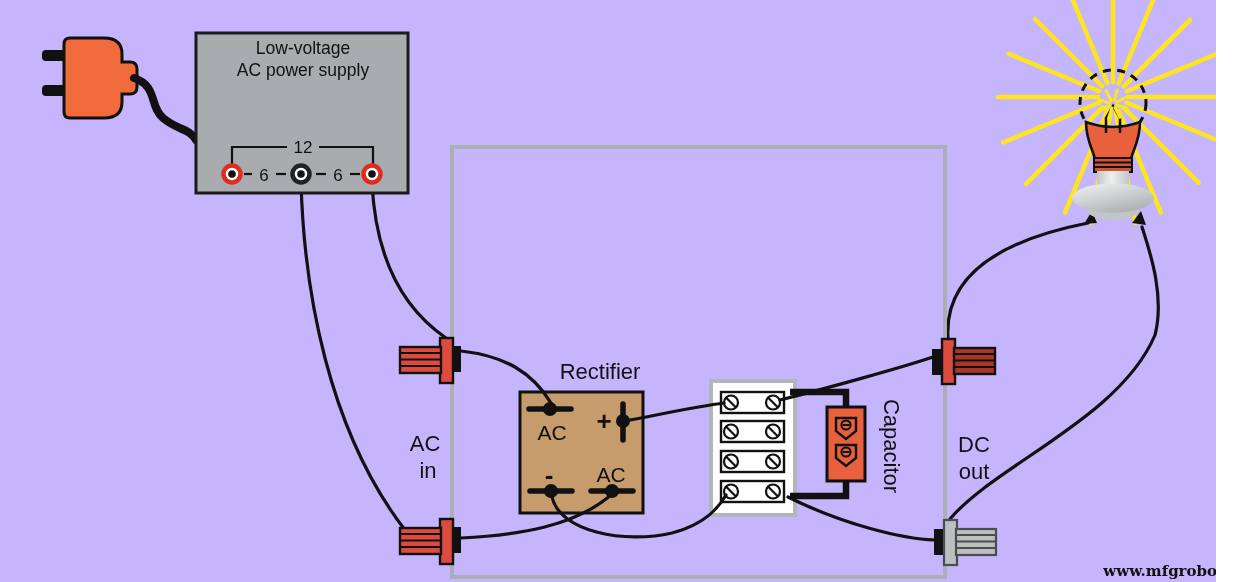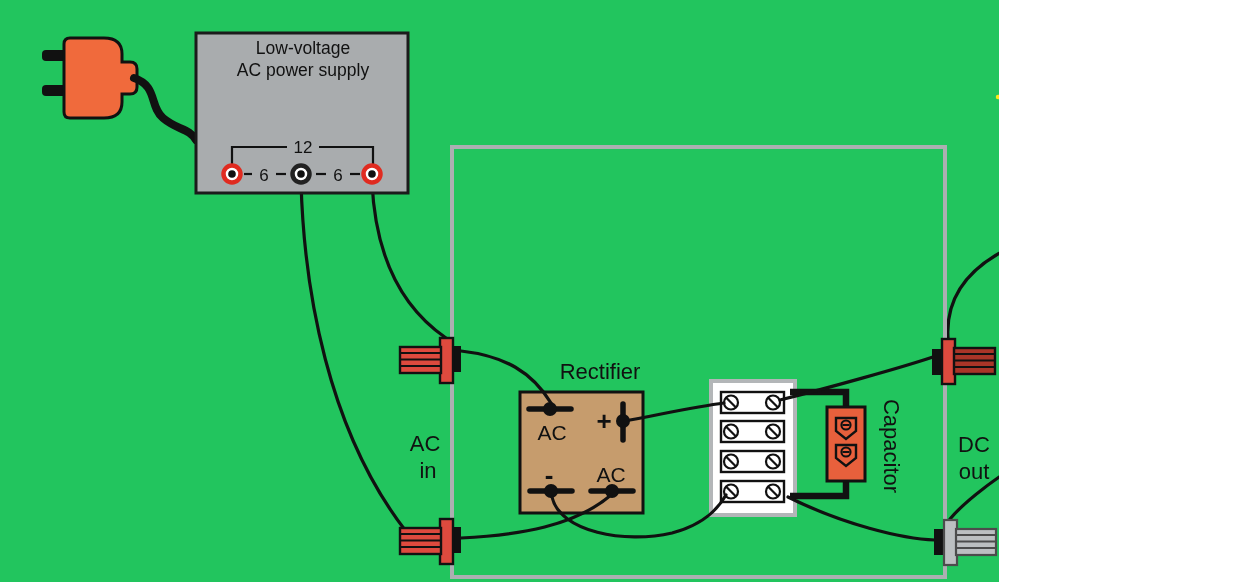--- a/index.html
+++ b/index.html
@@ -1,16 +1,16 @@
 <!DOCTYPE html>
 <html><head>
 <meta charset="utf-8">
 <style>
   html,body{margin:0;padding:0;background:#ffffff;}
-  .stage{position:relative;width:999px;height:582px;background:#22c55e;overflow:hidden;}
+  .stage{position:relative;width:1216px;height:582px;background:#c4b5fd;overflow:hidden;}
   svg{display:block;}
   text{font-family:"Liberation Sans", sans-serif;fill:#111;}
   .tc{text-anchor:middle;}
   .f17{font-size:17px;}
   .f175{font-size:17.5px;}
   .f21{font-size:21px;}
   .f22{font-size:22px;}
   .f26{font-size:26px;font-weight:bold;}
   .cap-label{font-size:22px;}
   .rect-title{font-size:22px;}

